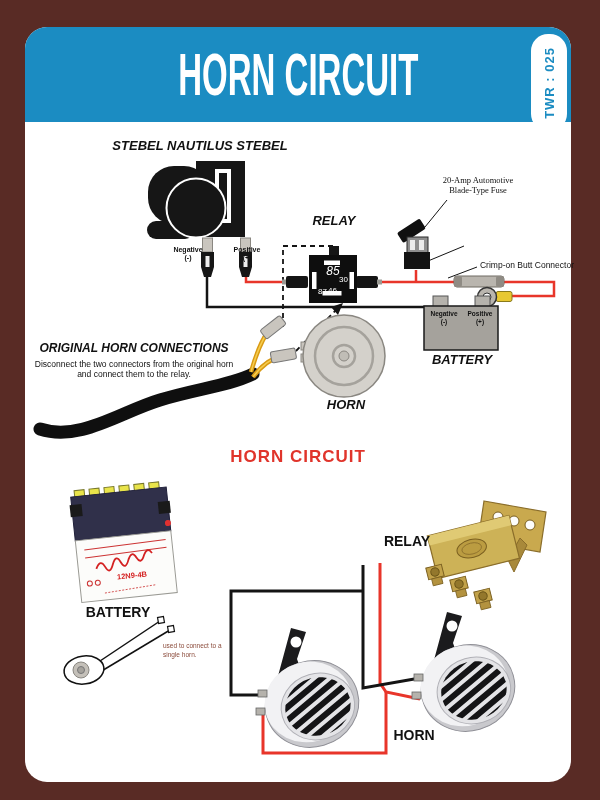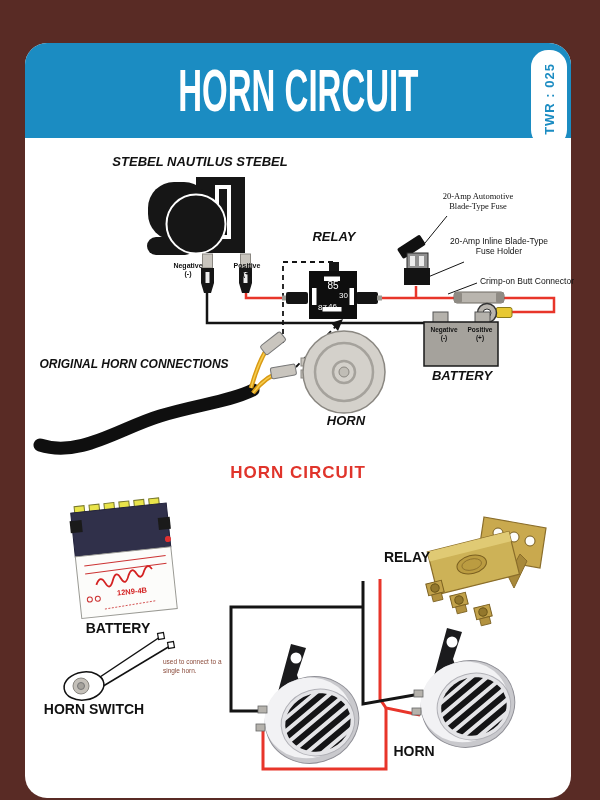--- a/index.html
+++ b/index.html
@@ -1,17 +1,17 @@
 <!DOCTYPE html>
 <html><head>
 <meta charset="utf-8">
 <style>
   html,body{margin:0;padding:0;}
   body{width:600px;height:800px;position:relative;font-family:"Liberation Sans",sans-serif;background:#592B25;overflow:hidden;}
-  .stage{position:absolute;left:0;top:16px;width:600px;height:599px;}
+  .stage{position:absolute;left:0;top:0;width:600px;height:599px;}
   .card{position:absolute;left:25px;top:27px;width:546px;height:755px;background:#ffffff;border-radius:22px;}
   .header{position:absolute;left:25px;top:27px;width:546px;height:95px;background:#1B8CC2;border-radius:22px 22px 0 0;display:flex;align-items:center;justify-content:center;}
   .header-title{color:#ffffff;font-weight:bold;font-size:60px;letter-spacing:0px;transform:scaleX(0.55);transform-origin:center;white-space:nowrap;}
   .badge{position:absolute;left:531px;top:34px;width:36px;height:97px;background:#ffffff;border-radius:17px;display:flex;align-items:center;justify-content:center;}
   .badge-text{writing-mode:vertical-rl;transform:rotate(180deg);color:#1B8CC2;font-weight:bold;font-size:13px;letter-spacing:1px;white-space:nowrap;}
   .label{position:absolute;color:#111;line-height:1.2;}
   .center{text-align:center;}
   .preline{white-space:pre-line;}
   .bi{font-weight:bold;font-style:italic;}
   .b{font-weight:bold;}
@@ -236,45 +236,44 @@
   </svg>
 
   <div class="label bi center" style="left:110px;top:138px;width:180px;font-size:13px;">STEBEL NAUTILUS STEBEL</div>
 
   <div class="label b center preline" style="left:167px;top:246px;width:42px;font-size:7px;">Negative
 (-)</div>
   <div class="label b center preline" style="left:226px;top:246px;width:42px;font-size:7px;">Positive
 (+)</div>
 
   <div class="label bi center" style="left:306px;top:213px;width:56px;font-size:13px;">RELAY</div>
-  <div class="label center" style="left:323px;top:264px;width:20px;font-size:10px;color:#fff;">85</div>
+  <div class="label center" style="left:323px;top:264px;width:20px;font-size:12px;color:#fff;font-style:italic;">85</div>
   <div class="label center" style="left:313px;top:275px;width:19px;font-size:8px;color:#fff;margin-top:12px;">87</div>
   <div class="label center" style="left:334px;top:275px;width:19px;font-size:8px;color:#fff;">30</div>
   <div class="label center" style="left:323px;top:286px;width:19px;font-size:8px;color:#fff;">46</div>
 
   <div class="label center preline" style="left:424px;top:175px;width:108px;font-size:8.5px;font-family:Liberation Serif, serif;">20-Amp Automotive
 Blade-Type Fuse</div>
-  <div class="label center preline" style="left:440px;top:220px;width:118px;font-size:8.5px;">20-Amp Inline Blade-Type
-Fuse Holder</div>
   <div class="label center" style="left:477px;top:260px;width:100px;font-size:8.5px;">Crimp-on Butt Connector</div>
 
   <div class="label b center preline" style="left:426px;top:310px;width:36px;font-size:6.5px;">Negative
 (-)</div>
   <div class="label b center preline" style="left:462px;top:310px;width:36px;font-size:6.5px;">Positive
 (+)</div>
   <div class="label bi center" style="left:424px;top:352px;width:76px;font-size:13px;">BATTERY</div>
 
   <div class="label bi center" style="left:318px;top:397px;width:56px;font-size:13px;">HORN</div>
 
   <div class="label bi center" style="left:28px;top:341px;width:212px;font-size:12px;">ORIGINAL HORN CONNECTIONS</div>
+  <div class="label center preline" style="left:25px;top:359px;width:218px;font-size:8.5px;">Disconnect the two connectors from the original horn
+and connect them to the relay.</div>
 
   <div class="label b center" style="left:25px;top:447px;width:546px;font-size:17px;color:#E0342B;letter-spacing:1px;">HORN CIRCUIT</div>
 
   <div class="label b center" style="left:107px;top:571px;width:50px;font-size:7.5px;color:#d42222;transform:rotate(-6deg);">12N9-4B</div>
   <div class="label b center" style="left:68px;top:604px;width:100px;font-size:14px;">BATTERY</div>
 
   <div class="label preline" style="left:163px;top:642px;width:66px;font-size:6.5px;color:#8A4A3A;line-height:1.35;">used to connect to a
 single horn.</div>
-  <div class="label b center" style="left:34px;top:685px;width:120px;font-size:14px;">HORN SWITCH</div>
 
   <div class="label b center" style="left:379px;top:533px;width:56px;font-size:14px;">RELAY</div>
   <div class="label b center" style="left:389px;top:727px;width:50px;font-size:14px;">HORN</div>
 </div>
 
 </body></html>

